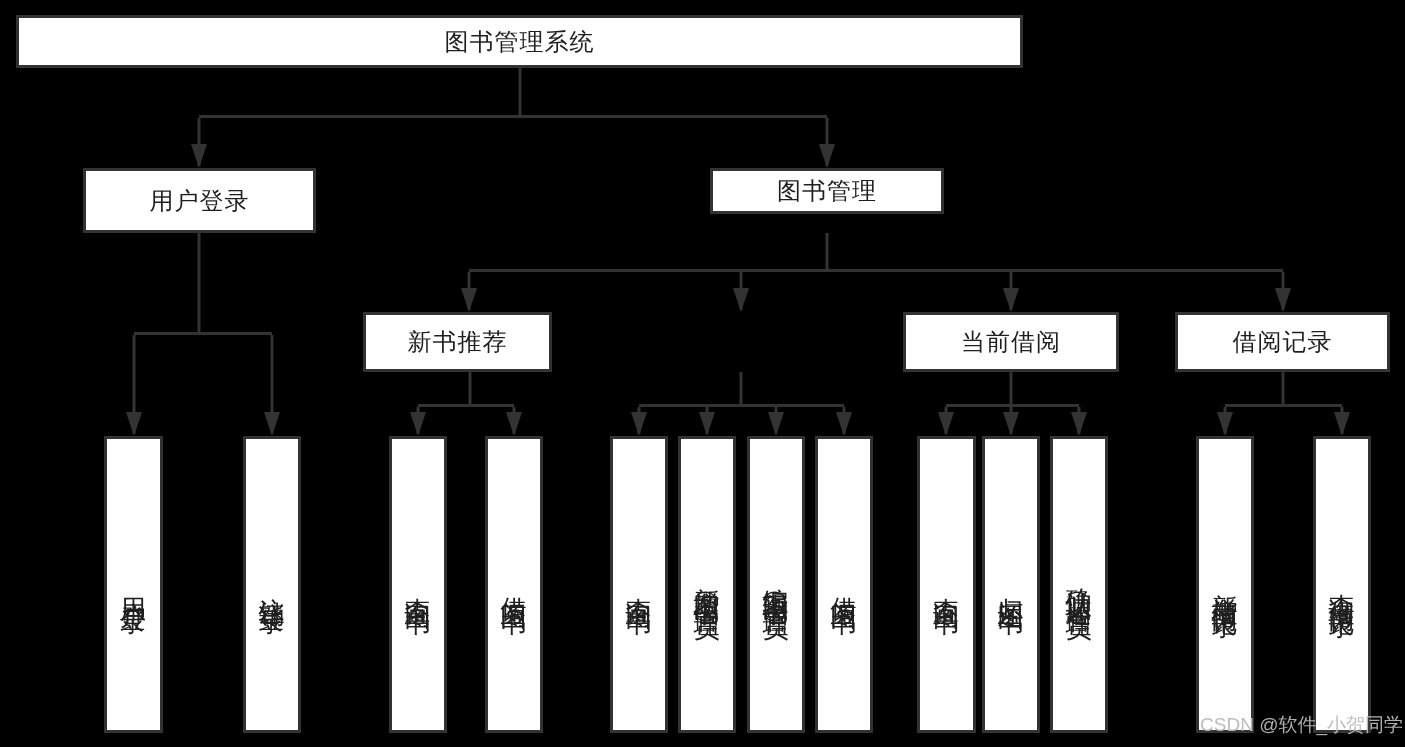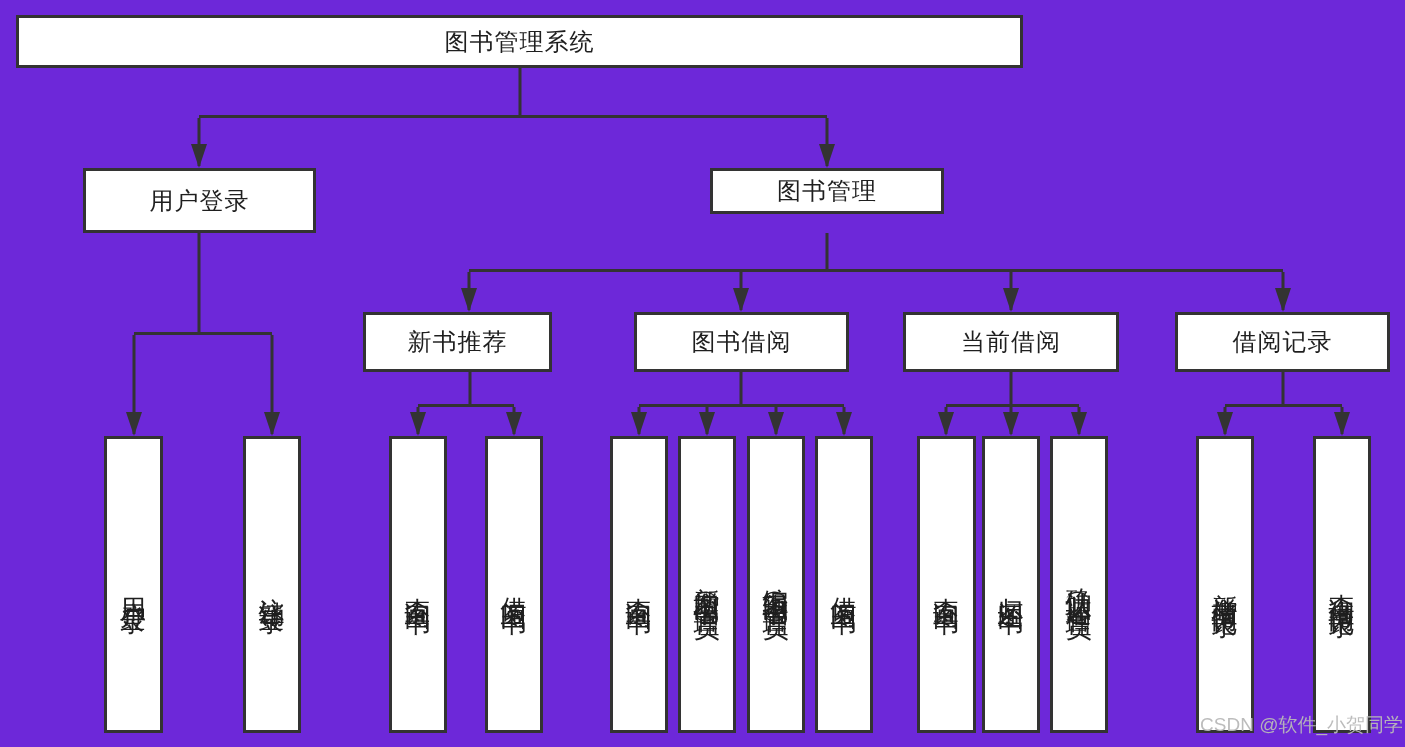--- a/index.html
+++ b/index.html
@@ -1,20 +1,20 @@
 <!DOCTYPE html>
 <html><head>
 <meta charset="utf-8">
 <style>
   html, body { margin: 0; padding: 0; background: #ffffff; }
   #canvas {
     position: relative;
     width: 1405px;
     height: 747px;
-    background: #6d28d9;
+    background: #000000;
     overflow: hidden;
     font-family: "Liberation Sans", sans-serif;
   }
   #connectors {
     position: absolute;
     left: 0; top: 0;
     z-index: 0;
   }
   .box {
     position: absolute;
@@ -109,23 +109,20 @@
   <div class="box hbox" style="left:83px; top:168px; width:233px; height:65px;">
     <span class="lbl">用户登录</span>
   </div>
   <div class="box hbox" style="left:710px; top:168px; width:234px; height:46px;">
     <span class="lbl">图书管理</span>
   </div>
 
   <div class="box hbox" style="left:363px; top:312px; width:189px; height:60px;">
     <span class="lbl">新书推荐</span>
   </div>
-  <div class="box hbox" style="left:634px; top:312px; width:215px; height:60px;">
-    <span class="lbl">图书借阅</span>
-  </div>
   <div class="box hbox" style="left:903px; top:312px; width:216px; height:60px;">
     <span class="lbl">当前借阅</span>
   </div>
   <div class="box hbox" style="left:1175px; top:312px; width:215px; height:60px;">
     <span class="lbl">借阅记录</span>
   </div>
 
   <div class="box vbox" style="left:104px; top:436px; width:59px; height:297px;">
     <span class="lbl">用户登录</span>
   </div>

